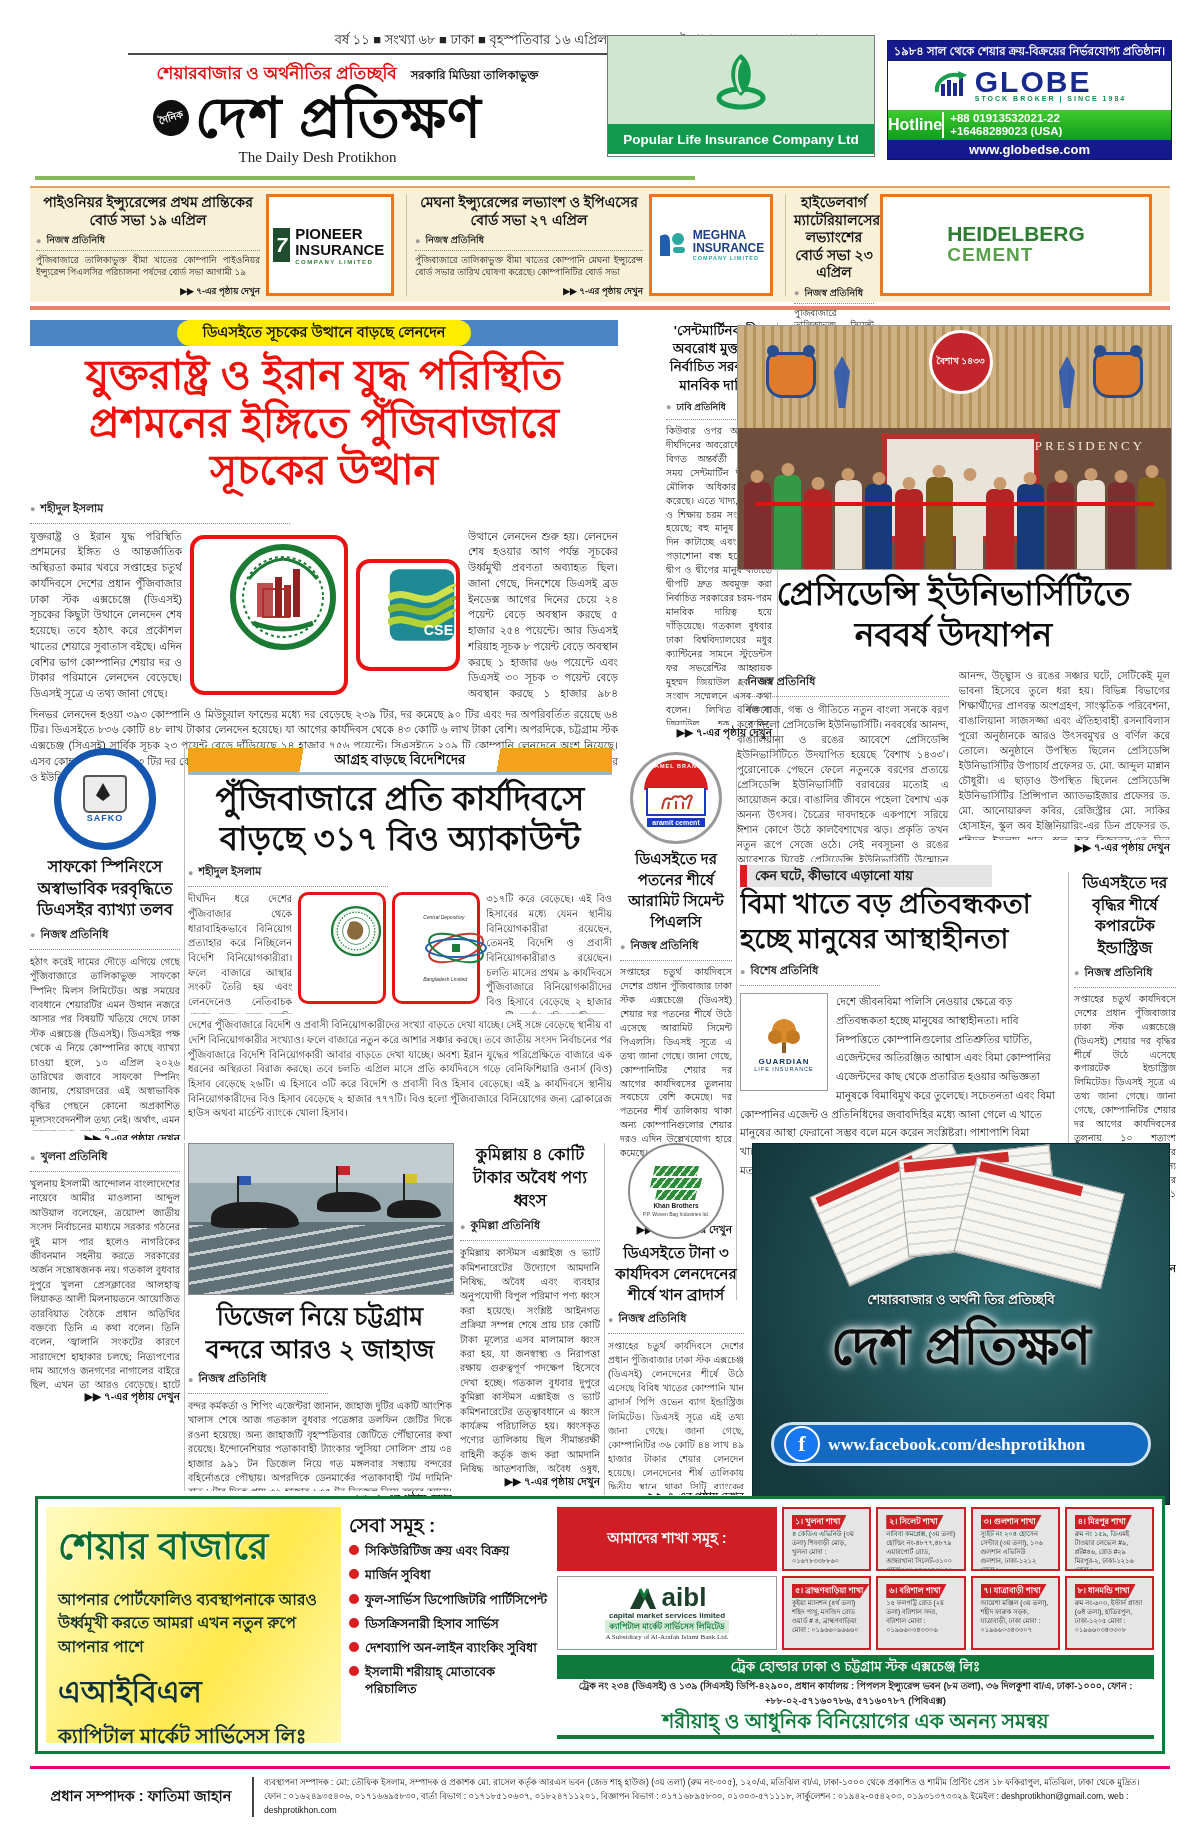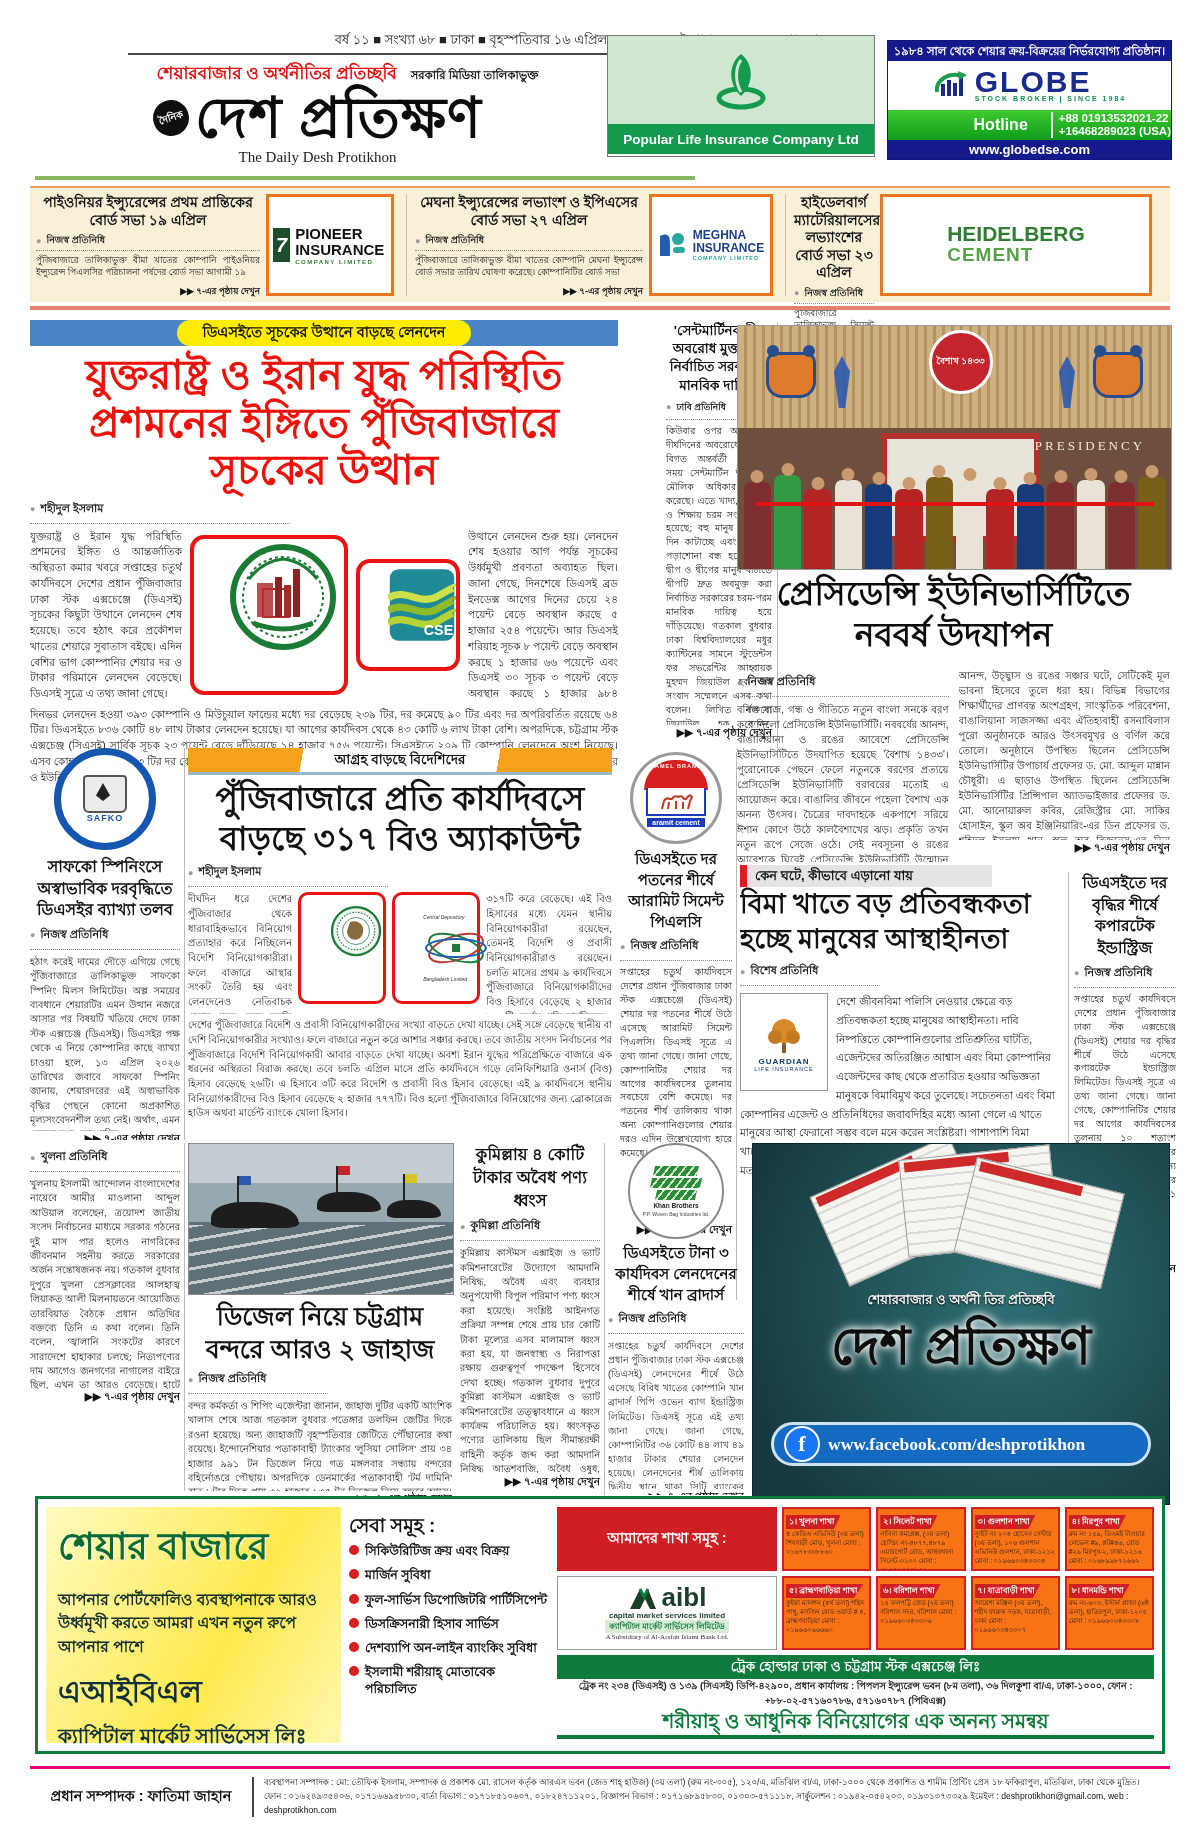--- a/index.html
+++ b/index.html
@@ -29,21 +29,21 @@
   #ad-popular{top:35px;left:607px;width:266px;height:120px;border:1px solid #777;}
   #pop-art{height:88px;background:#cfe6d0;display:flex;align-items:center;justify-content:center;}
   #pop-bar{height:30px;background:#149a4e;color:#fff;display:flex;align-items:center;justify-content:center;
            font-weight:800;font-size:13.5px;}
   
   #ad-globe{top:40px;left:887px;width:283px;height:118px;border:1px solid #11147a;display:flex;flex-direction:column;}
   #gl-top{background:#141a8c;color:#fff;font-weight:bold;font-size:11.5px;text-align:center;padding:3px 2px;line-height:1.25;}
   #gl-mid{background:#fff;flex:1;display:flex;align-items:center;justify-content:center;gap:6px;}
   #gl-word{color:#1a2a8c;font-weight:900;font-size:30px;letter-spacing:2px;line-height:.9;}
   #gl-sub{color:#0d8c4f;font-weight:bold;font-size:7px;letter-spacing:2px;}
-  #gl-hot{background:linear-gradient(#3ecb2e,#0f9c1c);display:flex;align-items:center;justify-content:flex-end;gap:23px;padding:2px 0;}
+  #gl-hot{background:linear-gradient(#3ecb2e,#0f9c1c);display:flex;align-items:center;justify-content:flex-start;gap:0;padding:2px 0;}
   #gl-hot .hotw{color:#fff;font-weight:800;font-size:16px;}
   #gl-hot .ph{color:#fff;font-weight:800;font-size:11.5px;line-height:1.15;border-left:2px solid #fff;padding-left:6px;}
   #gl-web{background:#141a8c;color:#fff;text-align:center;font-weight:800;font-size:13px;padding:2px 0;}
   
   #board{top:186px;left:30px;width:1140px;height:116px;background:#f8f1d8;border-top:2px solid #e8a060;
          display:flex;gap:8px;padding:6px 6px;box-sizing:border-box;}
   .bgroup{display:flex;gap:6px;flex:1;min-width:0;border-right:1px solid #c9c2a6;padding-right:12px;}
   .bgroup:last-child{border-right:none;}
   .bart{flex:1;min-width:0;}
   .bart .bt{font-size:14px;font-weight:800;text-align:center;line-height:1.25;}
@@ -221,21 +221,21 @@
   .svc{display:flex;gap:6px;align-items:flex-start;font-size:12.5px;font-weight:bold;margin-bottom:8px;line-height:1.3;}
   .svc::before{content:"";width:10px;height:10px;border-radius:50%;background:#d81e1e;flex:0 0 auto;margin-top:2px;}
   #aibl-right{flex:1;display:grid;grid-template-columns:220px repeat(4,1fr);grid-template-rows:64px 74px 24px 20px 30px;gap:5px;}
   #br-header{background:#cf1f25;color:#fff;font-weight:800;font-size:14.5px;display:flex;align-items:center;justify-content:center;}
   #aibl-logo{border:1px solid #999;display:flex;flex-direction:column;align-items:center;justify-content:center;background:#fff;}
   #aibl-logo .row{display:flex;align-items:center;gap:4px;}
   #aibl-word{font-size:26px;font-weight:900;color:#1c3f2a;line-height:.9;}
   .aibl-t1{font-size:8px;font-weight:bold;color:#1c3f2a;}
   .aibl-t2{font-size:8px;font-weight:bold;color:#0e7a3c;background:#d8ecd8;padding:0 4px;}
   .aibl-t3{font-size:7px;color:#333;font-family:"Liberation Serif",serif;}
-  .branch{border:2px solid #cf1f25;background:#f97316;padding:1px 2px;overflow:hidden;}
+  .branch{border:2px solid #cf1f25;background:#e5e5e5;padding:1px 8px;overflow:hidden;}
   .branch .tab{display:inline-block;background:#cf1f25;color:#fff;font-size:8px;font-weight:bold;padding:0 6px 1px 3px;
                clip-path:polygon(0 0,100% 0,88% 100%,0 100%);margin-bottom:1px;white-space:nowrap;}
   .branch .addr{font-size:6.6px;line-height:1.35;color:#222;}
   #trec-bar{grid-column:1/6;background:#0e7a3c;color:#fff;font-weight:800;font-size:13.5px;display:flex;align-items:center;justify-content:center;}
   #trec-line{grid-column:1/6;font-size:9.5px;font-weight:bold;color:#222;display:flex;align-items:center;justify-content:center;text-align:center;}
   #slogan{grid-column:1/6;color:#0e7a3c;font-weight:900;font-size:20px;display:flex;align-items:center;justify-content:center;
           border-bottom:4px solid #0e7a3c;}
   
   #f-rule{top:1766px;left:30px;width:1140px;height:3px;background:#e6007e;}
   #footer{top:1776px;left:30px;width:1140px;display:flex;gap:10px;align-items:center;}

